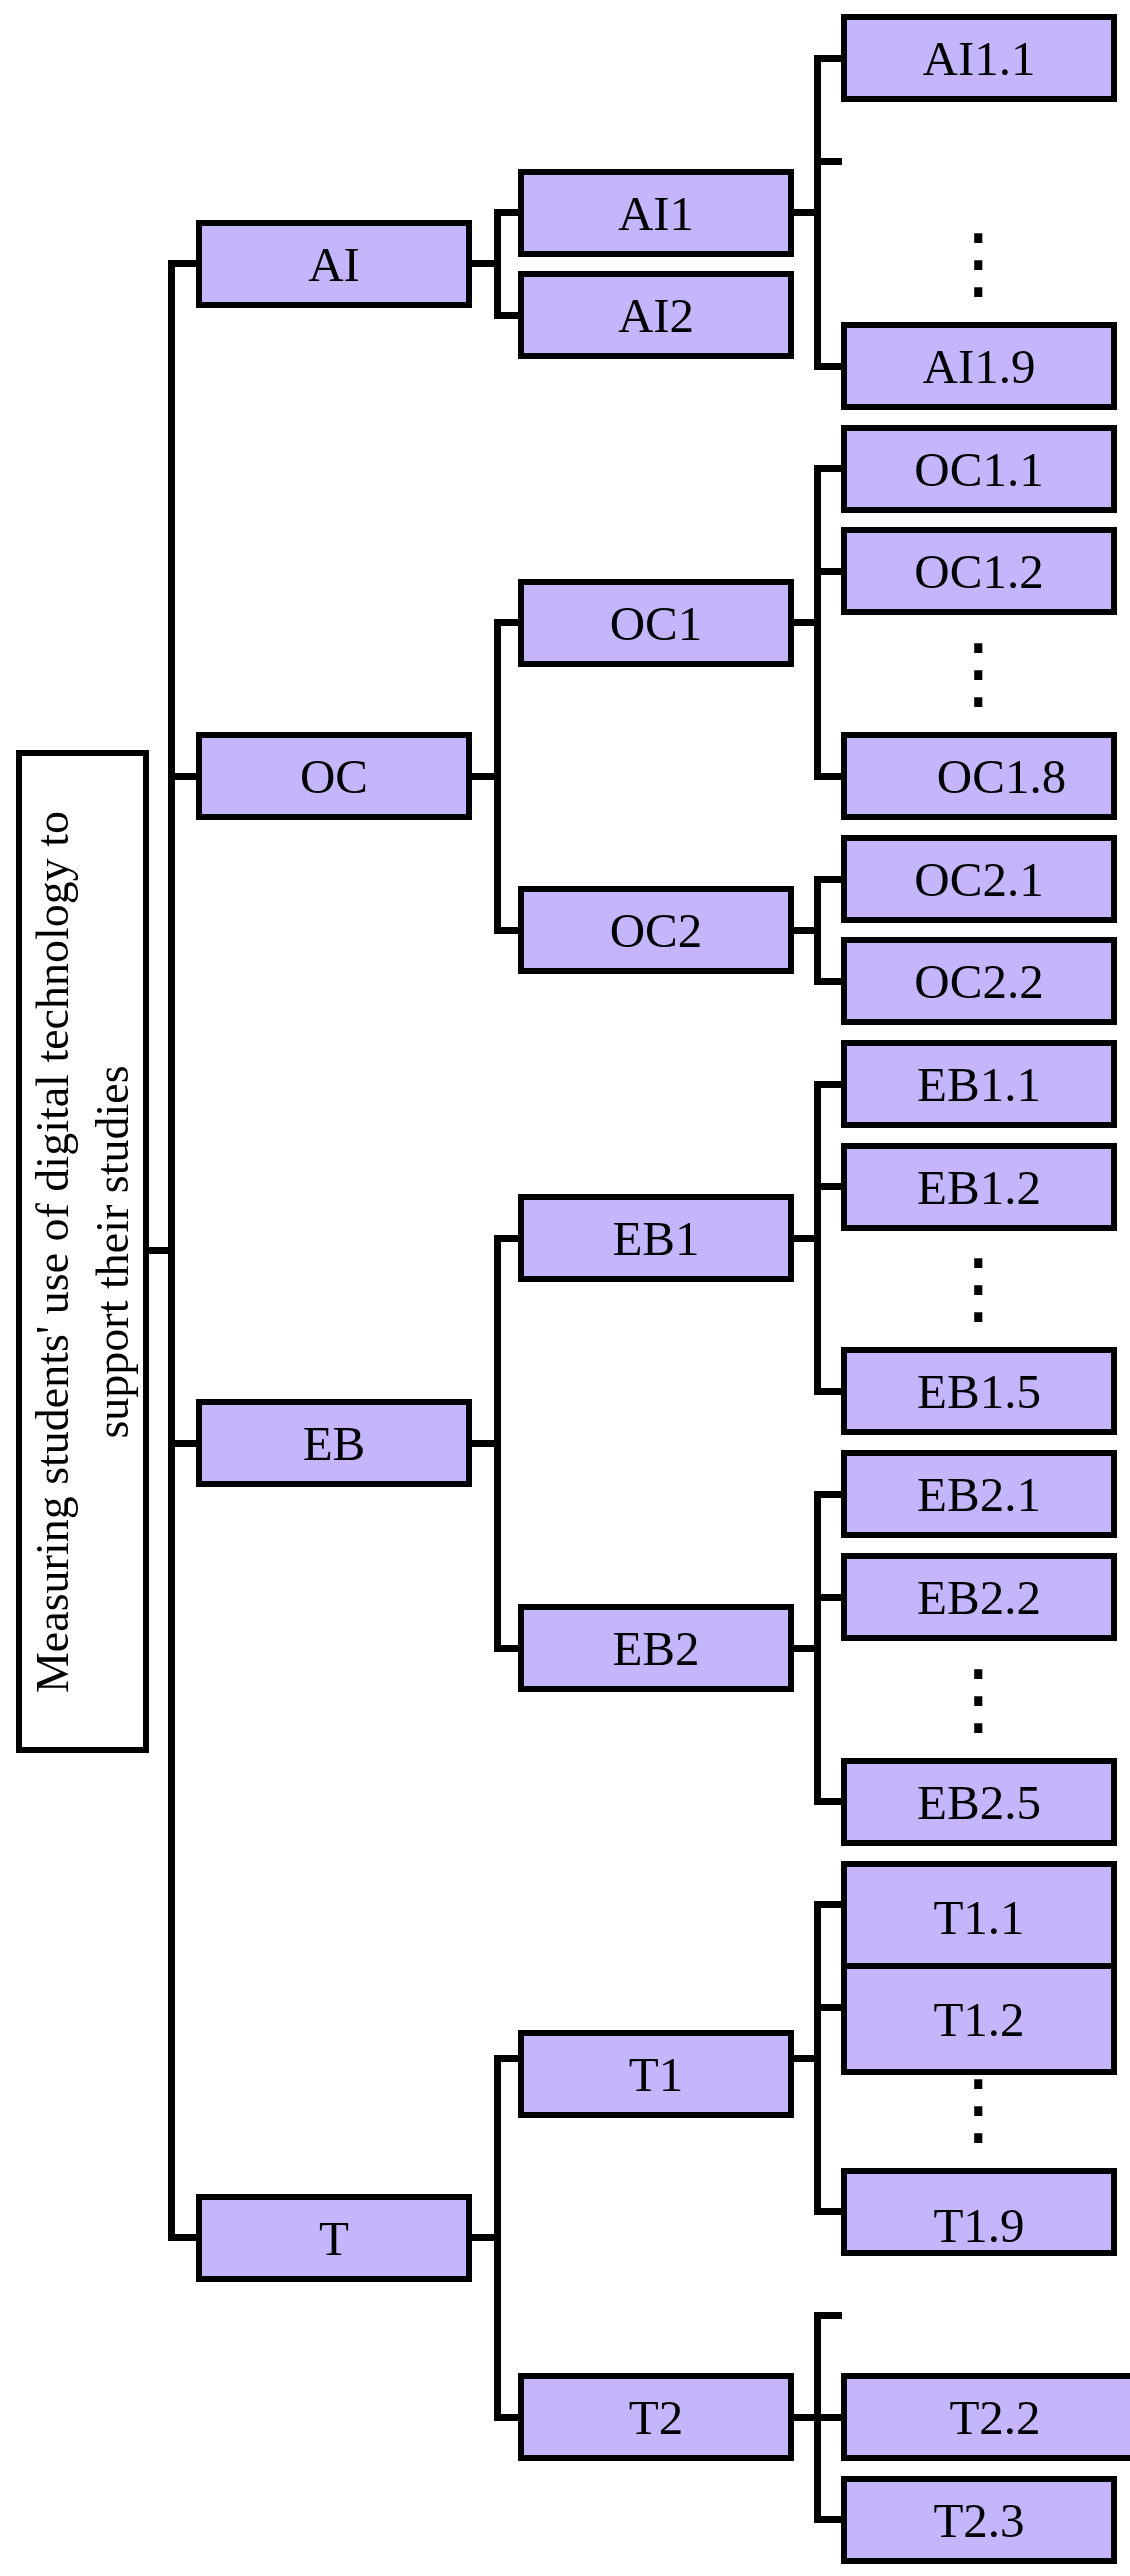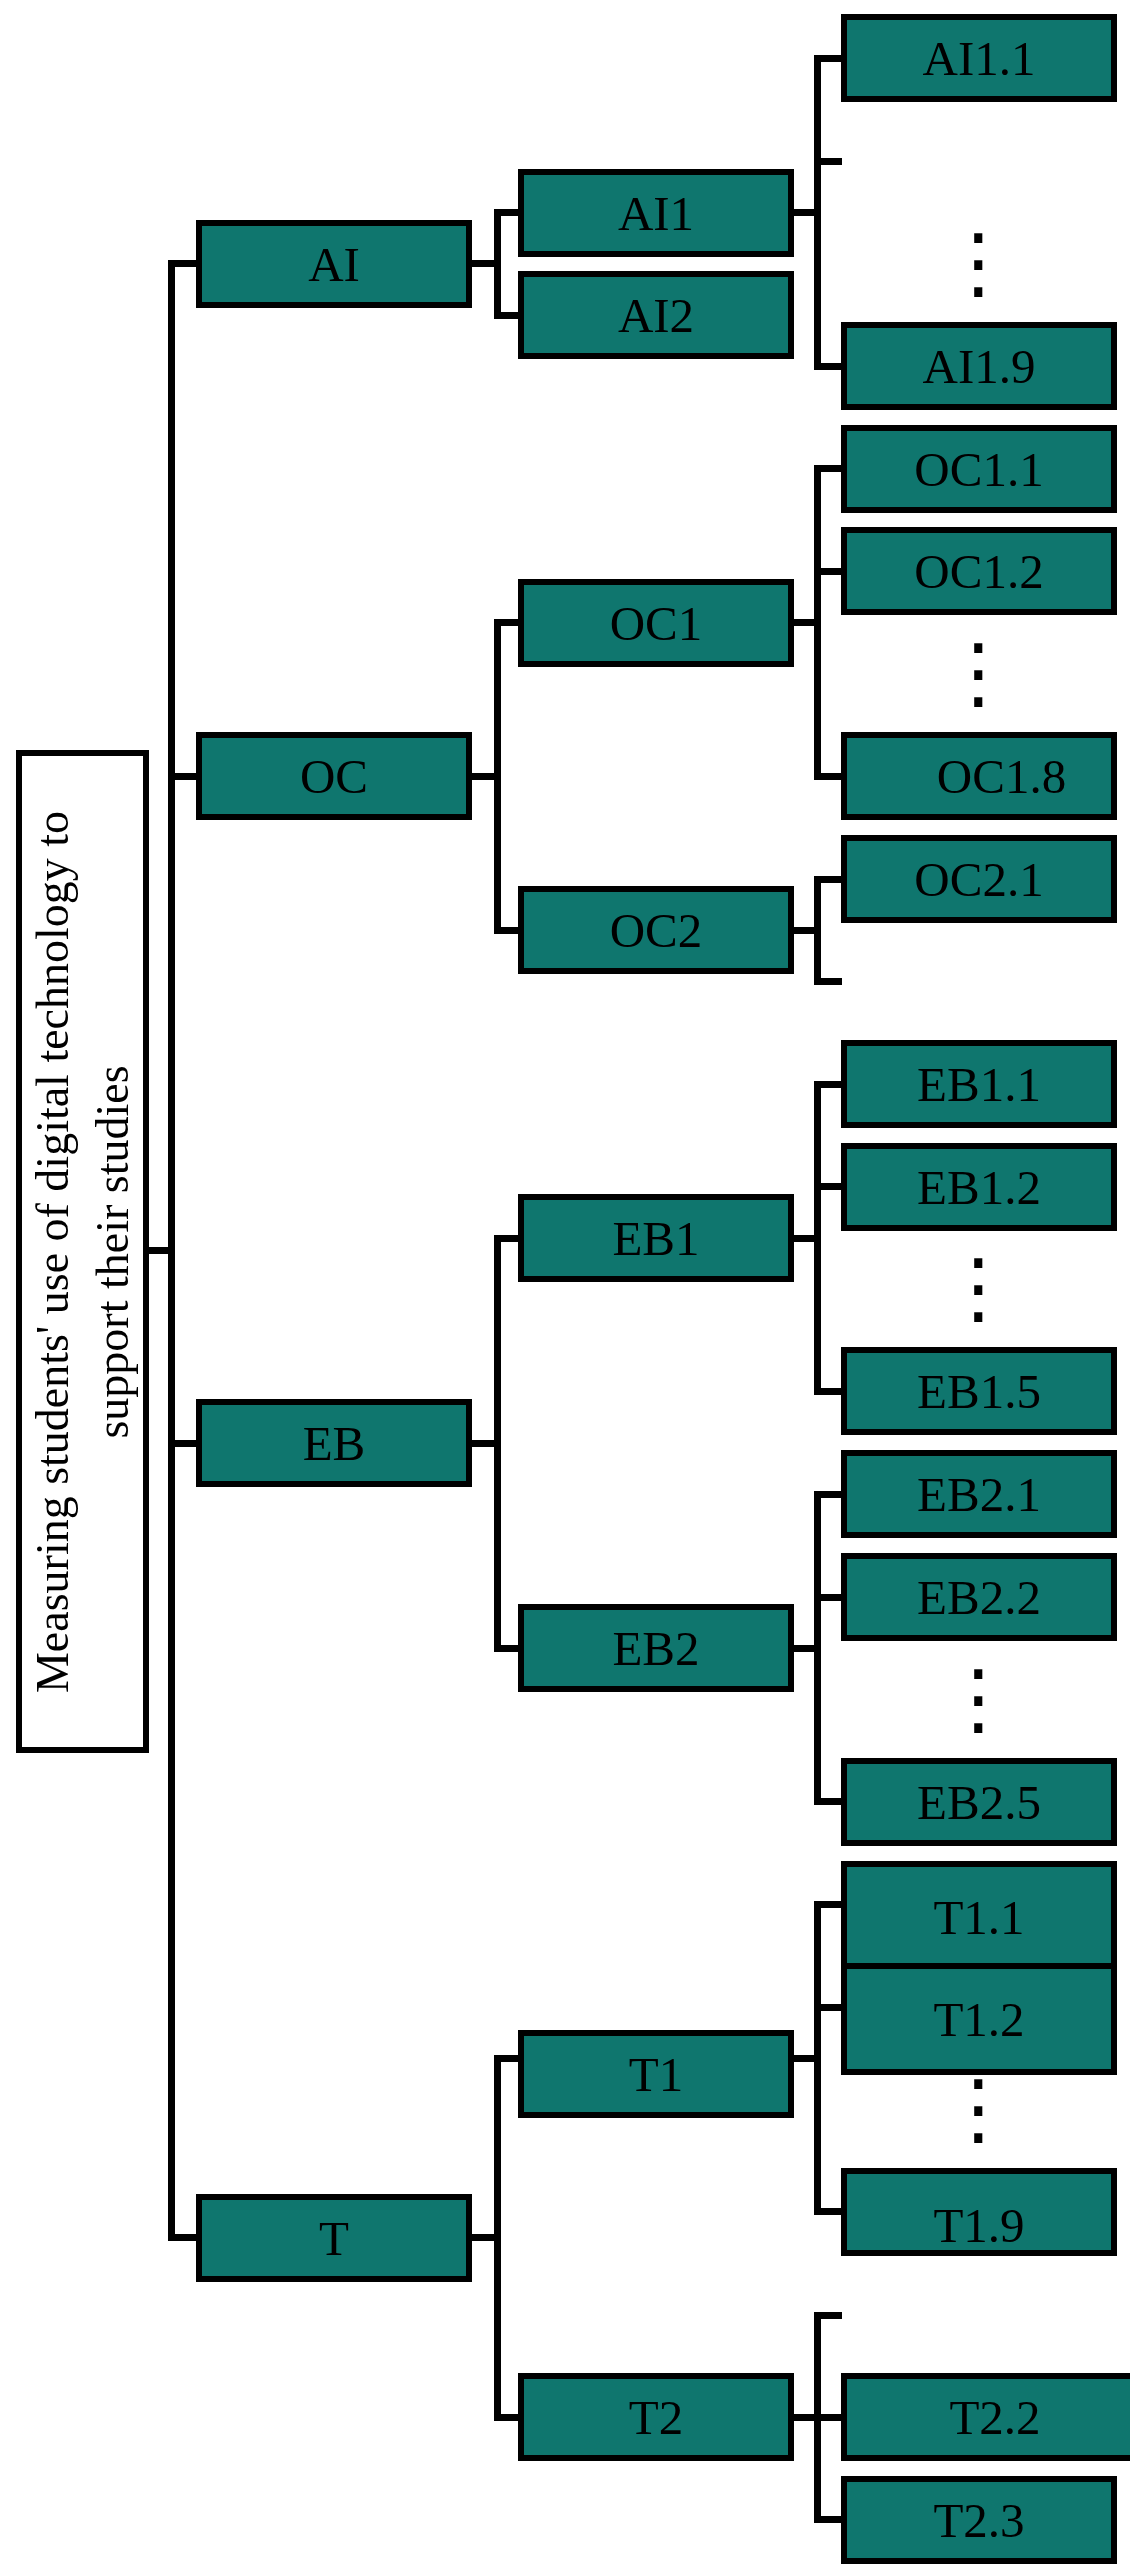--- a/index.html
+++ b/index.html
@@ -12,21 +12,21 @@
     width: 1131px;
     height: 2576px;
     background: #ffffff;
     font-family: "Liberation Serif", "DejaVu Serif", serif;
     color: #000000;
     overflow: hidden;
   }
   .box {
     position: absolute;
     box-sizing: border-box;
-    background: #0f766e;
+    background: #c4b5fd;
     border: 6.6px solid #000000;
     display: flex;
     align-items: center;
     justify-content: center;
   }
   .box .lbl {
     font-size: 49px;
     line-height: 1;
     white-space: nowrap;
   }
@@ -163,20 +163,23 @@
     <div class="vdots" style="left: 939px; top: 631px; width: 79px; height: 85px;">⋮</div>
     <div class="box" style="left: 841px; top: 732px; width: 276px; height: 88px; padding-left: 45px;">
       <span class="lbl">OC1.8</span>
     </div>
     <div class="box" style="left: 518px; top: 886px; width: 276px; height: 88px;">
       <span class="lbl">OC2</span>
     </div>
     <div class="box" style="left: 841px; top: 835px; width: 276px; height: 88px;">
       <span class="lbl">OC2.1</span>
     </div>
+    <div class="box" style="left: 841px; top: 937px; width: 276px; height: 88px;">
+      <span class="lbl">OC2.2</span>
+    </div>
     <div class="box" style="left: 196px; top: 1399px; width: 276px; height: 88px;">
       <span class="lbl">EB</span>
     </div>
     <div class="box" style="left: 518px; top: 1194px; width: 276px; height: 88px;">
       <span class="lbl">EB1</span>
     </div>
     <div class="box" style="left: 841px; top: 1040px; width: 276px; height: 88px;">
       <span class="lbl">EB1.1</span>
     </div>
     <div class="box" style="left: 841px; top: 1143px; width: 276px; height: 88px;">

